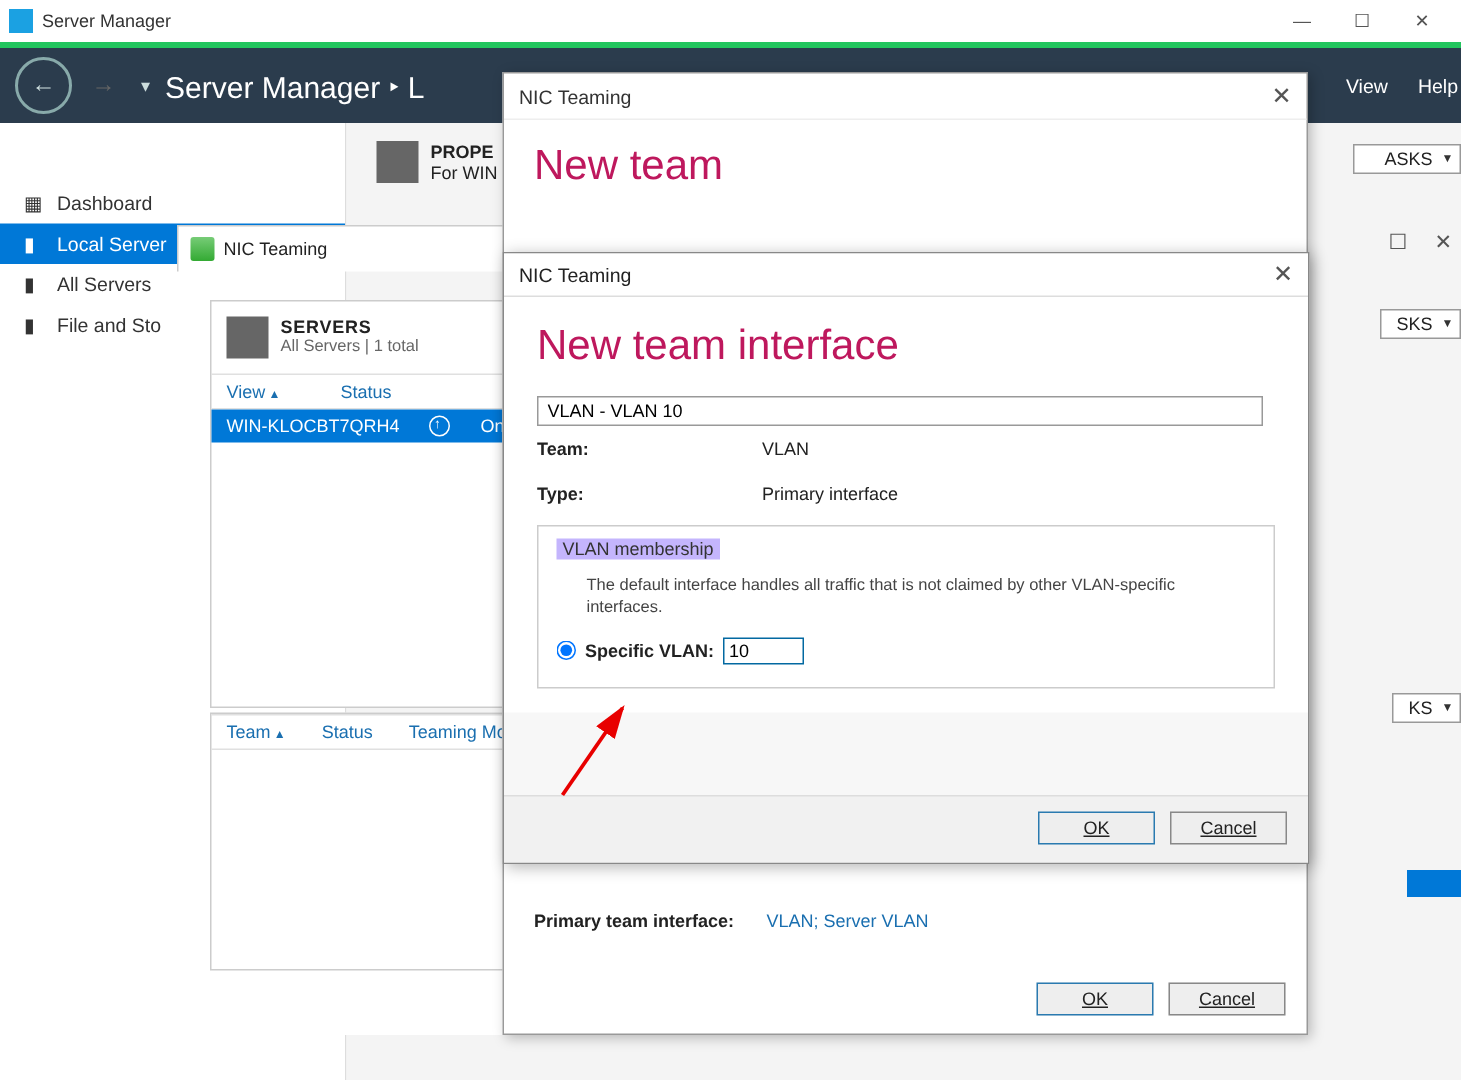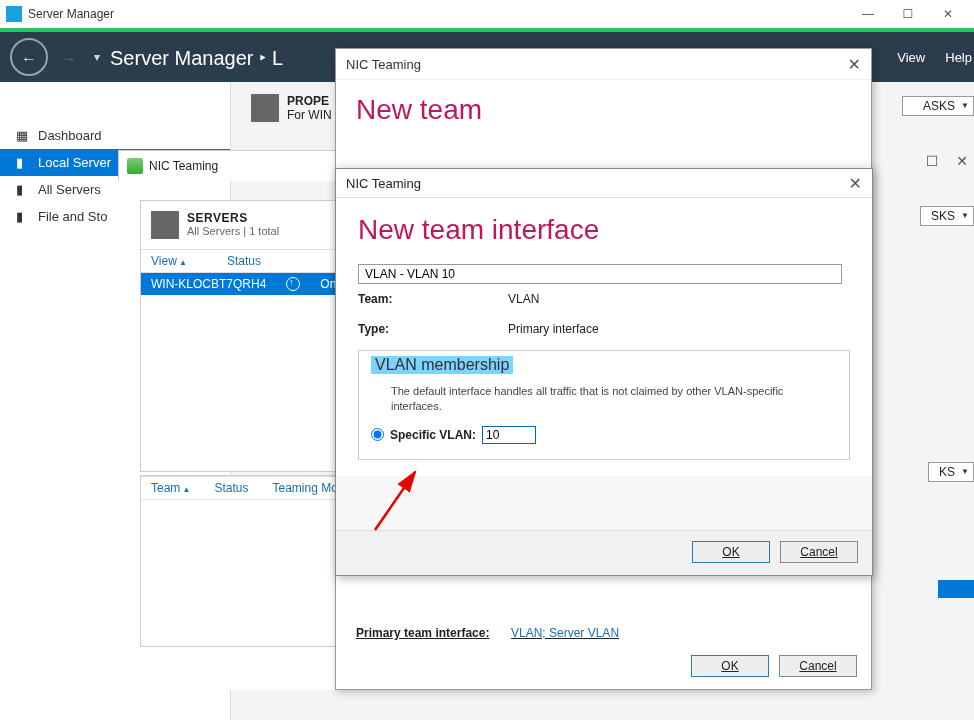--- a/index.html
+++ b/index.html
@@ -48,21 +48,21 @@
 
   
   .ntiface { position:absolute; left:335px; top:168px; width:536px; height:406px; background:#f7f7f7; border:1px solid #888; box-shadow:2px 2px 10px rgba(0,0,0,.3); }
   .ntiface .tbar { height:28px; display:flex; align-items:center; justify-content:space-between; padding:0 10px; background:#fff; border-bottom:1px solid #ddd; font-size:13px; }
   .ntiface .dlgtitle { background:#fff; padding:16px 22px 18px; }
   .formarea { background:#fff; margin:0; padding:0 22px 10px; }
   .tinput { width:470px; border:1px solid #999; padding:2px 6px; font-size:12px; }
   .krow { display:flex; padding:8px 0; font-size:12px; }
   .krow .k { width:150px; font-weight:700; }
   .fieldset { border:1px solid #ccc; margin:6px 0; padding:8px 12px 12px; }
-  .fieldset .legend { font-size:16px; color:#333; margin:-16px 0 8px 0; background:#7dd3fc; display:inline-block; padding:0 4px; }
+  .fieldset .legend { font-size:12px; color:#333; margin:-16px 0 8px 0; background:#c4b5fd; display:inline-block; padding:0 4px; }
   .radio-row { display:flex; align-items:center; gap:6px; padding:3px 0; font-size:12px; }
   .radio-row input[type=radio] { margin:0; }
   .radio-row .lbl { font-weight:700; }
   .desc { font-size:11px; color:#444; margin:2px 0 8px 20px; line-height:1.4; max-width:420px; }
   .vinput { width:46px; border:1px solid #0369a1; padding:1px 3px; font-size:12px; }
   .ntiface .dlgfoot { bottom:12px; right:14px; background:#f1f1f1; }
   .ntiface .footbar { position:absolute; bottom:0; left:0; right:0; height:44px; background:#f1f1f1; border-top:1px solid #ddd; }
 
   .arrow { position:absolute; left:370px; top:460px; pointer-events:none; }
 
@@ -165,21 +165,21 @@
   </div>
 </div>
 
 <div class="newteam">
   <div class="tbar">
     <span>NIC Teaming</span>
     <span class="closeX">✕</span>
   </div>
   <div class="dlgtitle">New team</div>
 
-  <div style="position:absolute; bottom:45px; left:0; right:0;text-decoration:underline;">
+  <div style="position:absolute; bottom:64px; left:0; right:0;">
     <div class="kv">
       <span class="k">Primary team interface:</span>
       <span class="v">VLAN; Server VLAN</span>
     </div>
   </div>
   <div class="dlgfoot">
     <div class="btn primary">OK</div>
     <div class="btn">Cancel</div>
   </div>
 </div>

